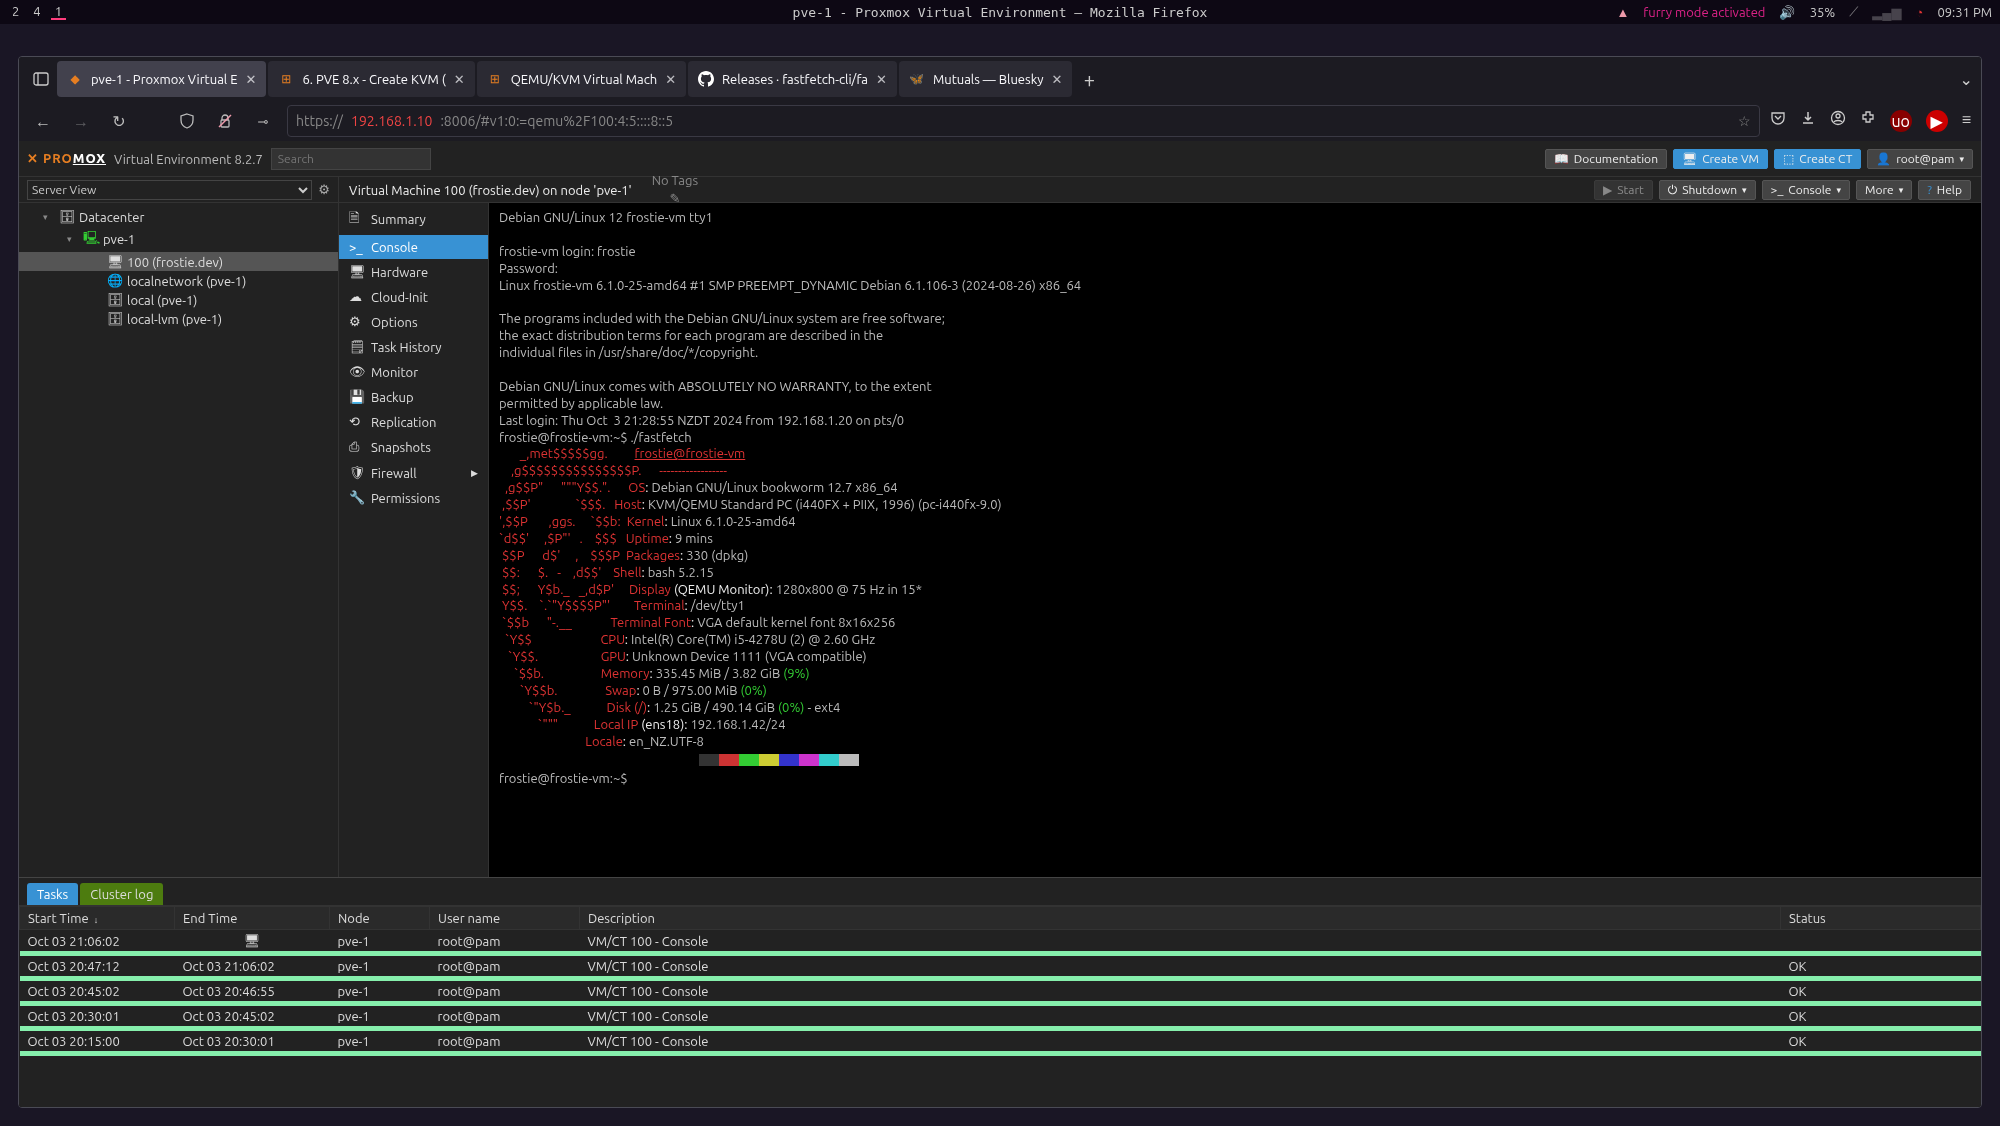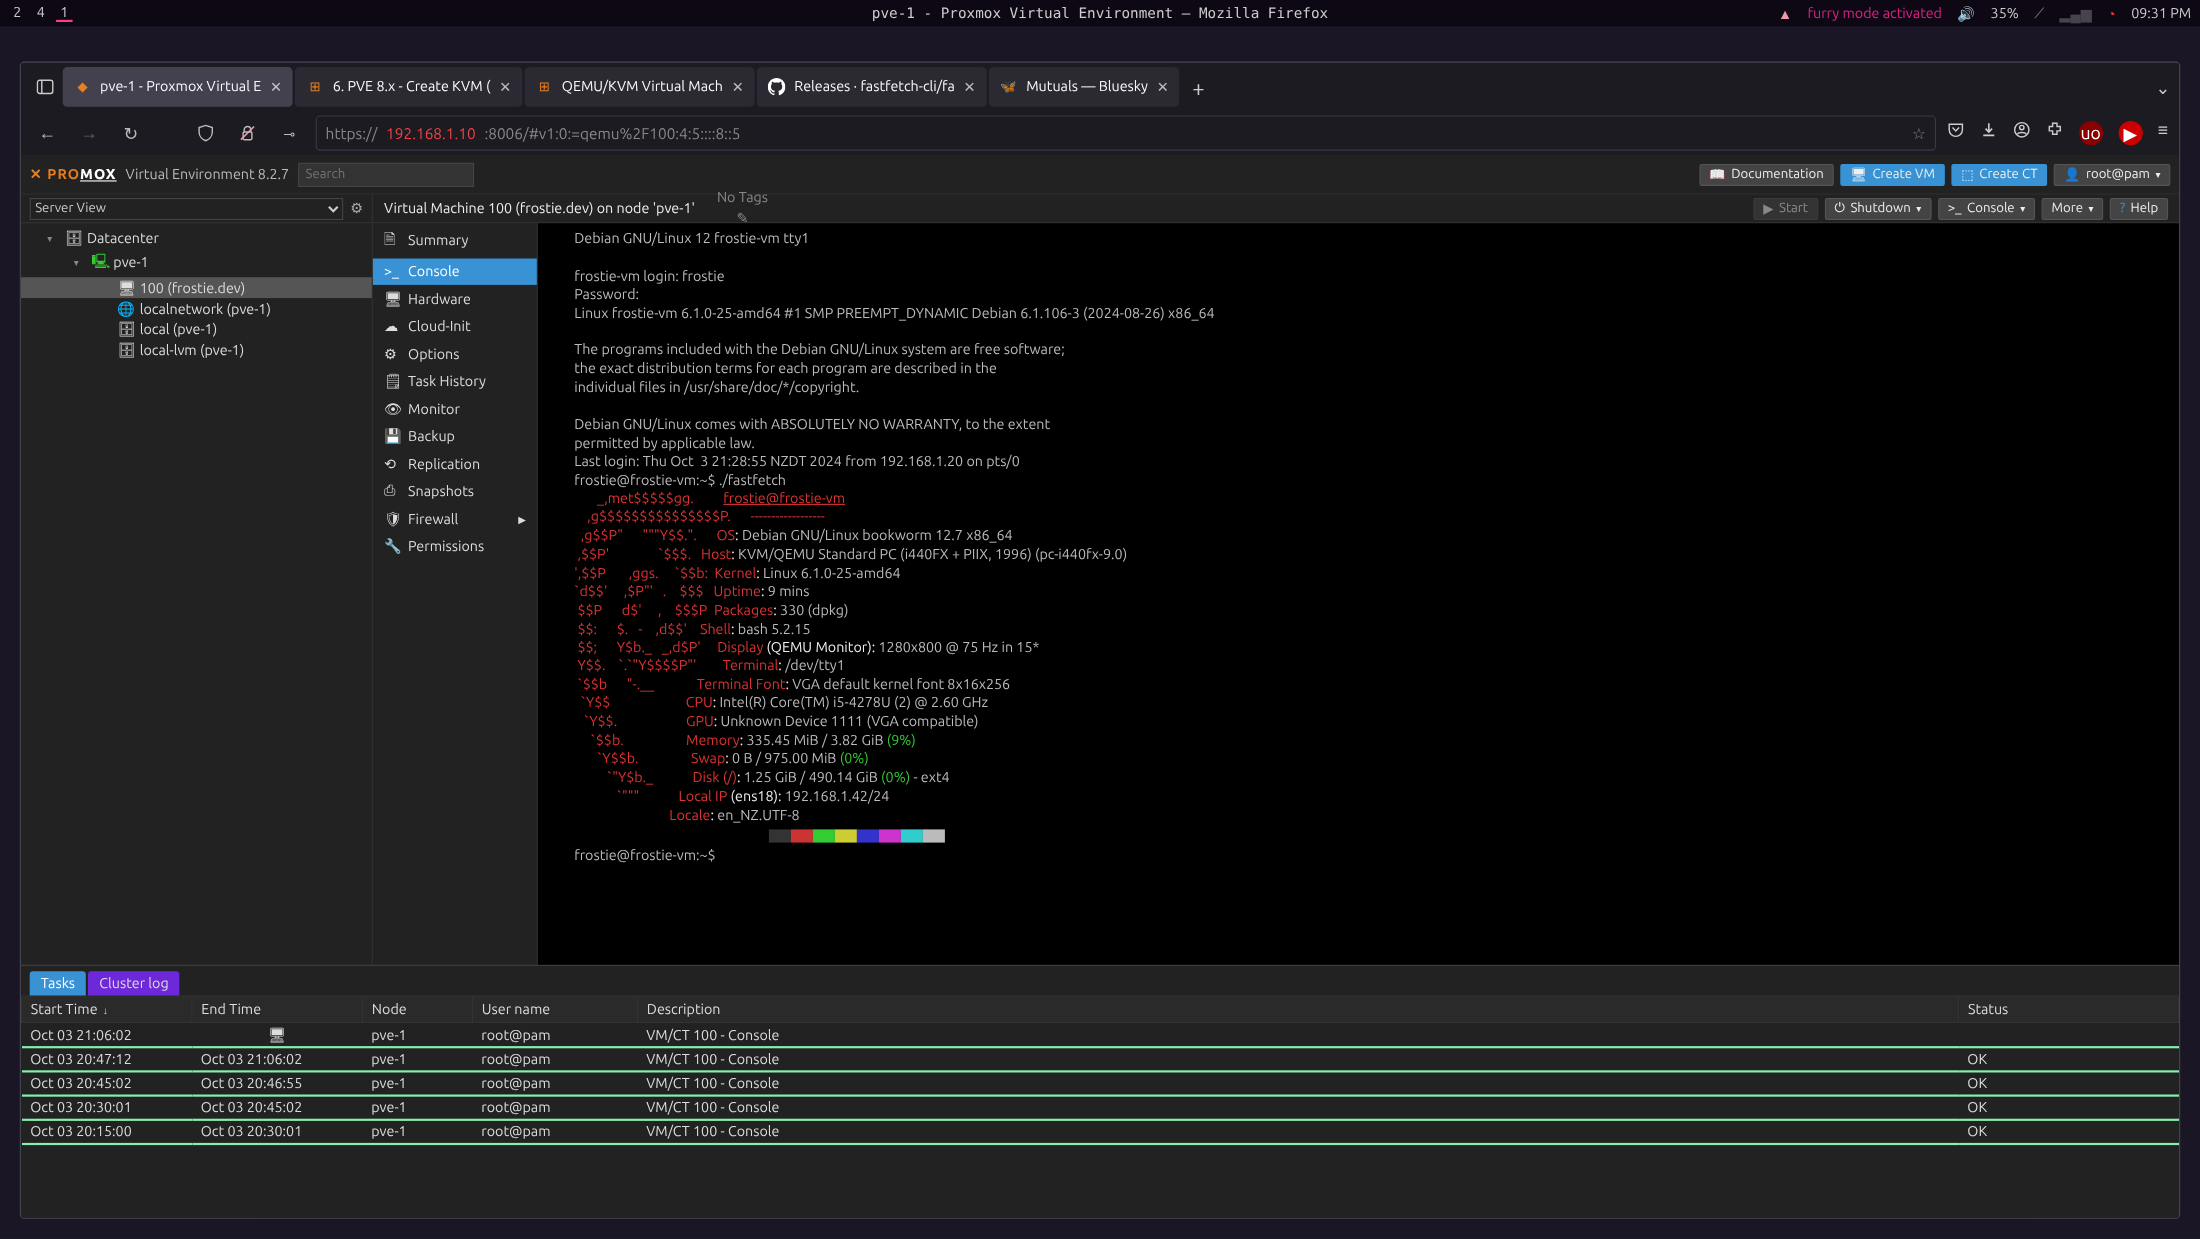--- a/index.html
+++ b/index.html
@@ -66,34 +66,34 @@
 .pve-crumb .actions { margin-left: auto; display: flex; gap: 6px; }
 .pve-btn.disabled { opacity: .5; }
 
 .pve-content { flex: 1; display: flex; min-height: 0; }
 .pve-submenu { width: 150px; background: #222; border-right: 1px solid #333; }
 .sub-item { padding: 5px 10px; display: flex; align-items: center; gap: 8px; font-size: 13px; }
 .sub-item.active { background: #3892d4; color: #fff; }
 .sub-item .chev { margin-left: auto; font-size: 9px; }
 
 .console-wrap { flex: 1; background: #000; padding: 6px 10px; font-family: "DejaVu Sans Mono", monospace; font-size: 13px; color: #bbb; overflow: hidden; position: relative; }
-.console-wrap pre { white-space: pre; line-height: 1.3; margin-left: 23px; }
+.console-wrap pre { white-space: pre; line-height: 1.3; }
 .cR { color: #d33; } .cG { color: #3c3; } .cW { color: #eee; }
 .underline { text-decoration: underline; }
 .colorblocks { display: flex; margin: 4px 0 4px 200px; }
 .colorblocks span { width: 20px; height: 12px; display: inline-block; }
 
 .pve-tasks { height: 230px; background: #222; border-top: 1px solid #444; display: flex; flex-direction: column; }
 .task-tabs { height: 28px; display: flex; align-items: flex-end; padding: 0 8px; gap: 2px; border-bottom: 1px solid #333; }
-.task-tab { padding: 4px 10px; font-size: 13px; background: #6d28d9; border-radius: 3px 3px 0 0; }
+.task-tab { padding: 4px 10px; font-size: 13px; background: #4d7c0f; border-radius: 3px 3px 0 0; }
 .task-tab.active { background: #3892d4; color: #fff; }
 .task-grid { flex: 1; overflow: auto; }
 .task-grid table { width: 100%; border-collapse: collapse; font-size: 13px; }
 .task-grid th { text-align: left; padding: 4px 8px; background: #2a2a2a; border: 1px solid #333; font-weight: normal; color: #ddd; }
-.task-grid td { padding: 3px 8px; border-bottom: 2px solid #86efac; }
+.task-grid td { padding: 3px 8px; border-bottom: 5px solid #86efac; }
 .sort-ind { font-size: 9px; margin-left: 2px; }
 svg.ico16 { width: 16px; height: 16px; fill: currentColor; }
 
 
 </style>
 </head>
 <body>
 
 <div class="sysbar">
   <div class="workspaces">

